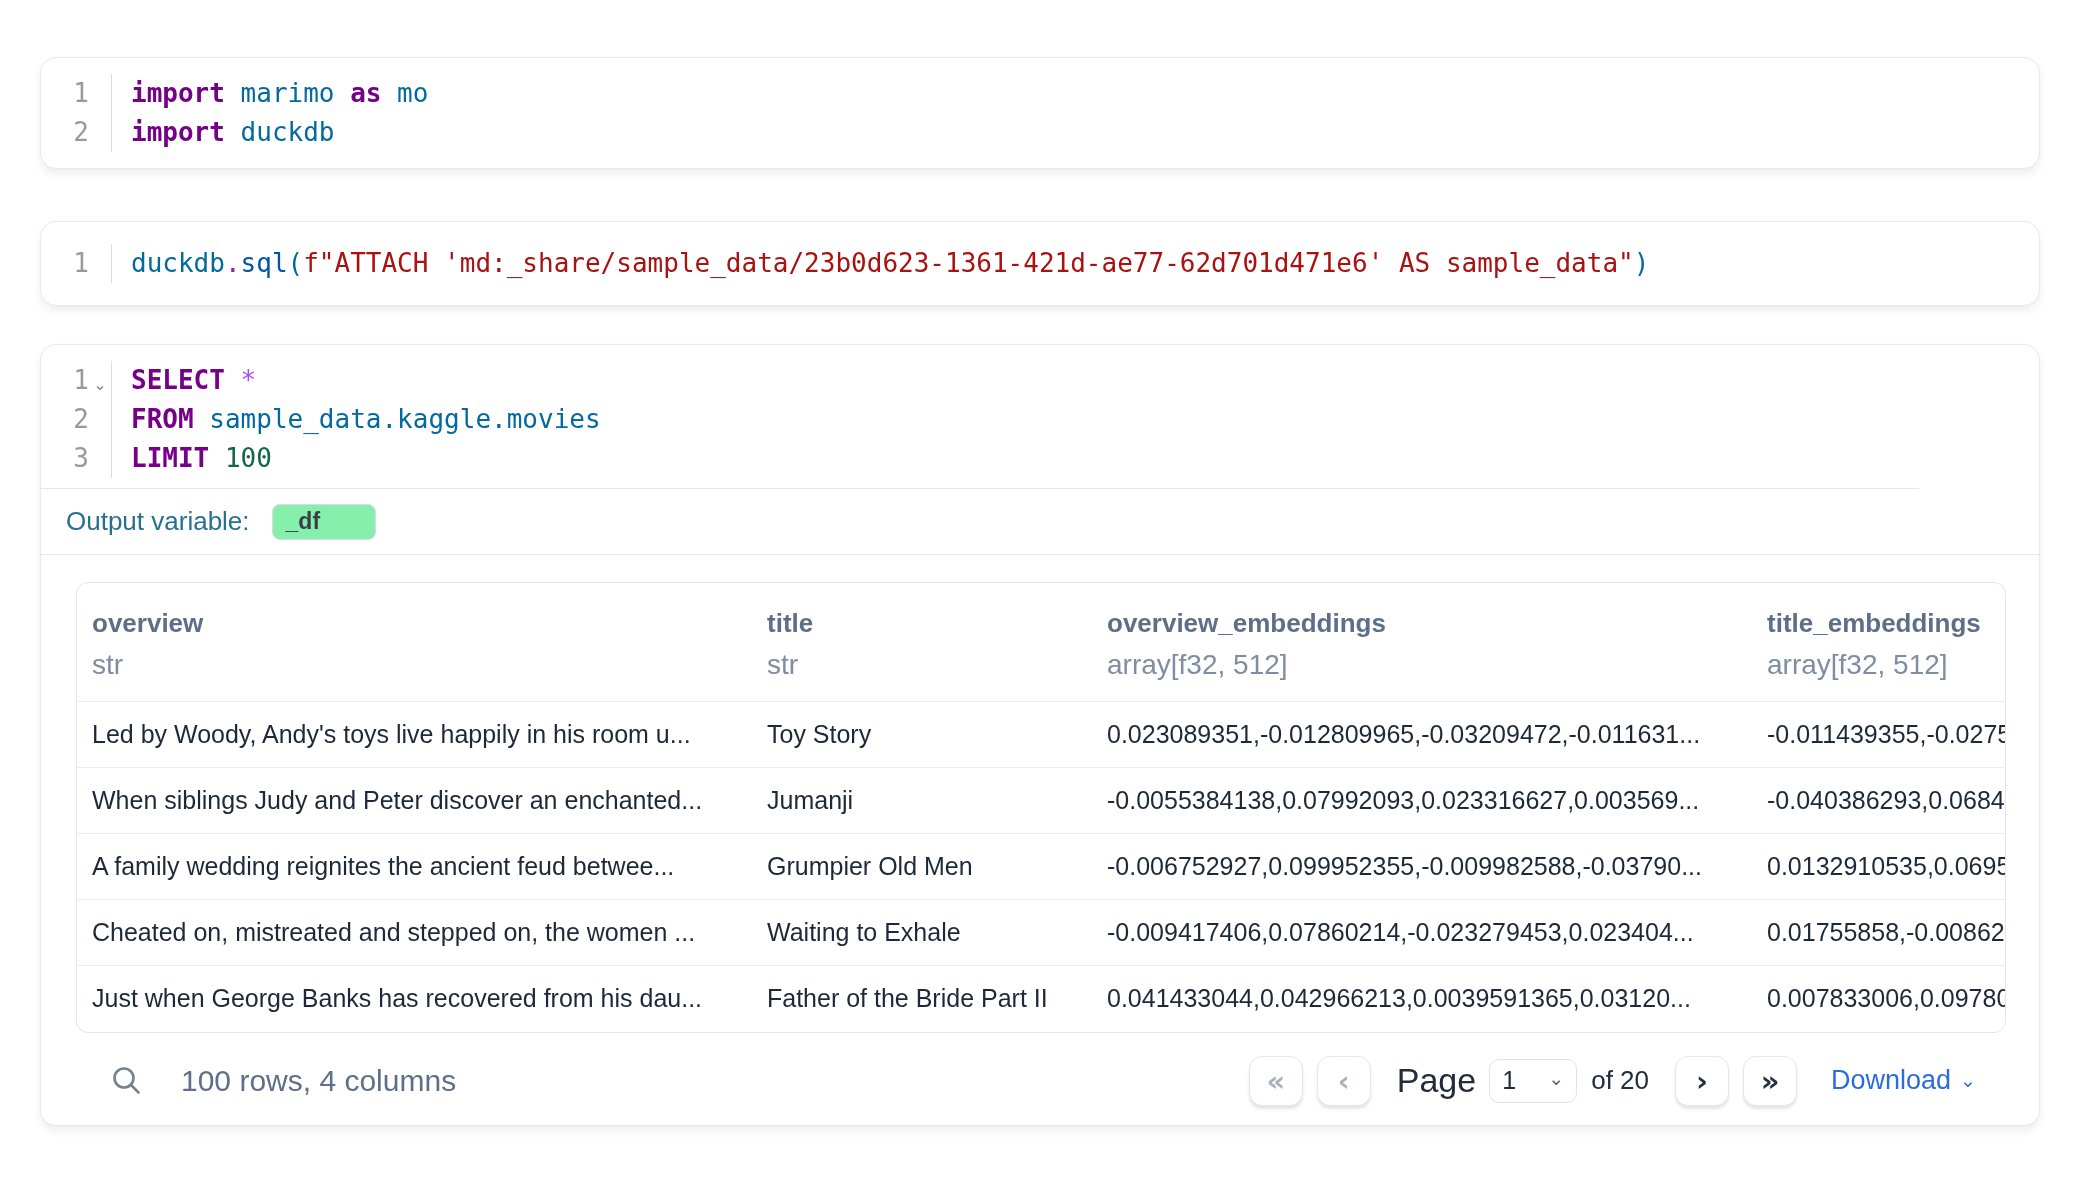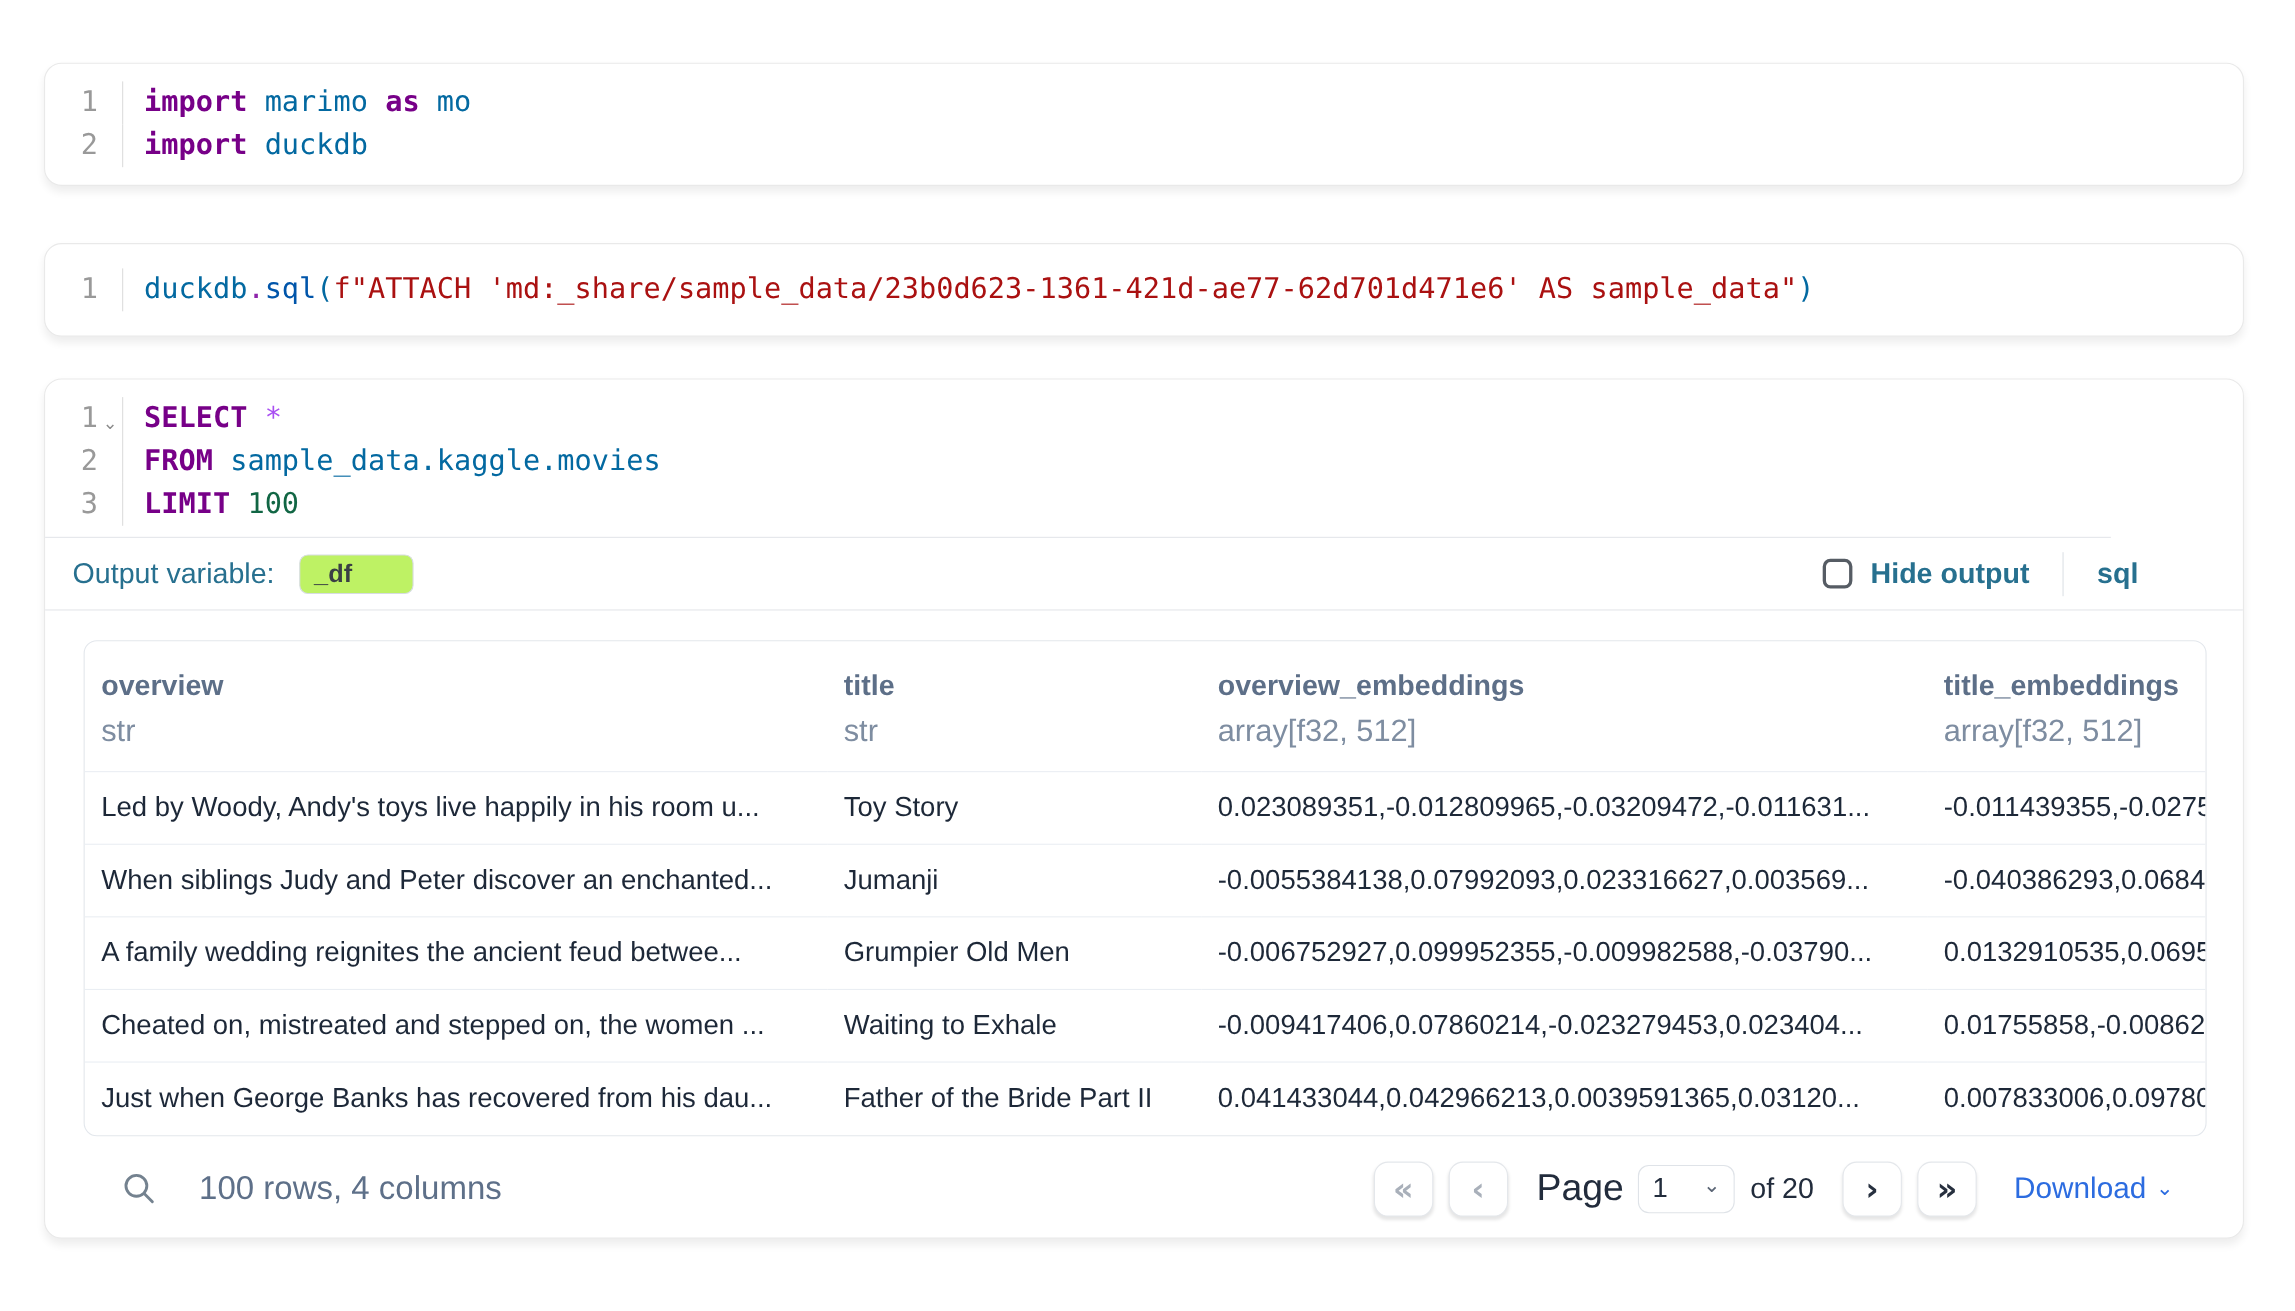--- a/index.html
+++ b/index.html
@@ -31,21 +31,21 @@
   .tk-p{color:var(--property);}
   .tk-d{color:var(--dot);}
   .tk-o{color:var(--operator);}
   .editor-sql{margin-right:120px;border-bottom:1px solid #e4e6ea;padding-bottom:10px;}
   
   .outbar{height:66px;display:flex;justify-content:space-between;align-items:center;
           padding:0 95px 0 25px;border-bottom:1px solid #e4e6ea;}
   .outbar-left{display:flex;align-items:center;}
   .outvar-label{color:var(--accent-blue);font-weight:normal;font-size:26px;}
   .outvar-box{margin-left:22px;min-width:104px;height:36px;border:1.5px solid #d7dce2;border-radius:8px;
-              padding:0 13px;font-size:23px;font-weight:bold;color:#3a3f45;display:inline-flex;align-items:center;background:#bef264;}
+              padding:0 13px;font-size:23px;font-weight:bold;color:#3a3f45;display:inline-flex;align-items:center;background:#86efac;}
   .outbar-right{display:flex;align-items:center;}
   .checkbox{width:27px;height:27px;border:3px solid #565c64;border-radius:7px;background:#fff;flex:none;}
   .hide-label{color:var(--accent-blue);font-weight:bold;font-size:26px;margin-left:17px;}
   .vsep{width:1.5px;height:40px;background:#dde1e6;margin:0 30px;}
   .lang-label{color:var(--accent-blue);font-weight:bold;font-size:26px;}
   
   .output{padding:27px 33px 0 35px;}
   .table-card{border:1.5px solid #e3e7ec;border-radius:12px;overflow:hidden;background:#fff;}
   table{width:100%;border-collapse:collapse;table-layout:fixed;}
   th,td{text-align:left;white-space:nowrap;overflow:hidden;padding:0 15px;border-bottom:1px solid #eaeef3;}
@@ -121,26 +121,20 @@
         <span class="fold"></span>
         <span class="ct"><span class="tk-k">LIMIT</span><span class="tk-v"> </span><span class="tk-n2">100</span></span>
       </div>
     </div>
 
   <div class="outbar">
     <div class="outbar-left">
       <span class="outvar-label">Output variable:</span>
       <span class="outvar-box">_df</span>
     </div>
-    <div class="outbar-right">
-      <span class="checkbox"></span>
-      <span class="hide-label">Hide output</span>
-      <span class="vsep"></span>
-      <span class="lang-label">sql</span>
-    </div>
   </div>
 
   <div class="output">
     <div class="table-card">
       <table>
         <thead>
             <tr id="thead-row">
               <th class="c0">
                 <div class="cname">overview</div>
                 <div class="ctype">str</div>

